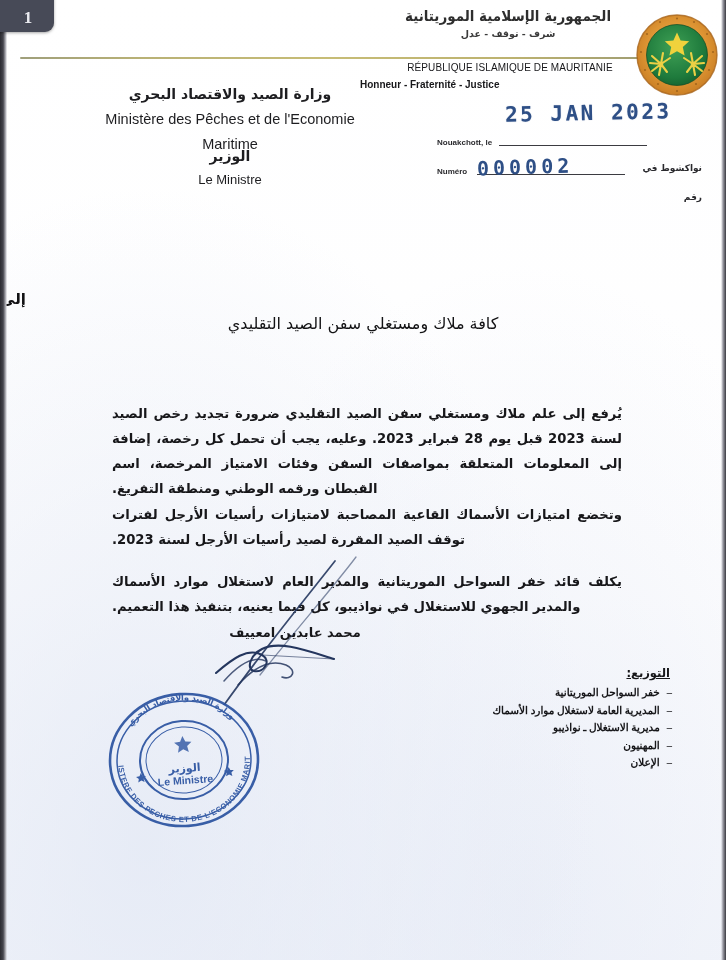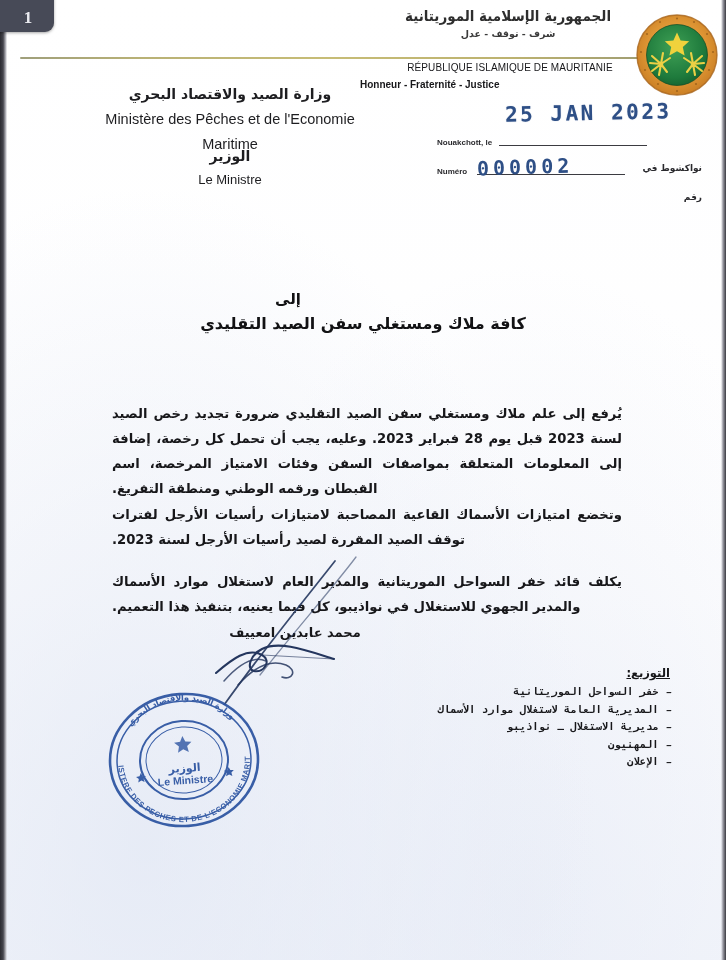--- a/index.html
+++ b/index.html
@@ -113,28 +113,28 @@
     transform:rotate(-2deg);
   }
 
   
   .title-main{
     position:absolute;left:0;top:236px;width:726px;text-align:center;
     direction:rtl;font-family:"DejaVu Sans", sans-serif;
     font-size:21px;font-weight:700;color:#121214;
   }
   .title-to{
-    position:absolute;left:0;top:290px;width:576px;text-align:center;
+    position:absolute;left:0;top:290px;width:576px;text-align:left;
     direction:rtl;font-family:"DejaVu Sans", sans-serif;
     font-size:15px;font-weight:700;color:#121214;
   }
   .title-addr{
     position:absolute;left:0;top:314px;width:726px;text-align:center;
     direction:rtl;font-family:"DejaVu Sans", sans-serif;
-    font-size:16px;font-weight:700;color:#121214;
+    font-size:16px;font-weight:400;color:#121214;
   }
   .para{
     position:absolute;direction:rtl;text-align:justify;
     font-family:"DejaVu Sans", sans-serif;
     font-size:13.2px;font-weight:600;color:#17171a;line-height:25px;
     text-align-last:left;
   }
   #p1{left:112px;top:388px;width:510px;}
   #p2{left:112px;top:489px;width:510px;}
   #p3{left:112px;top:556px;width:510px;}
@@ -154,21 +154,21 @@
 
   
   .dist-title{
     position:absolute;left:470px;top:666px;width:200px;text-align:right;
     direction:rtl;font-family:"DejaVu Sans", sans-serif;
     font-size:11.5px;font-weight:700;color:#17171a;
     text-decoration:underline;
   }
   .dist-list{
     position:absolute;left:440px;top:684px;width:232px;
-    direction:rtl;font-family:Liberation Mono, monospace;
+    direction:rtl;font-family:Liberation Serif, serif;
     font-size:10.5px;font-weight:600;color:#17171a;
     list-style:none;margin:0;padding:0;text-align:right;
   }
   .dist-list li{line-height:17.5px;white-space:nowrap;}
   .dist-list li::before{content:"–";display:inline-block;margin-left:7px;color:#17171a;}
 </style>
 </head>
 <body>
 
 <div class="scan">

